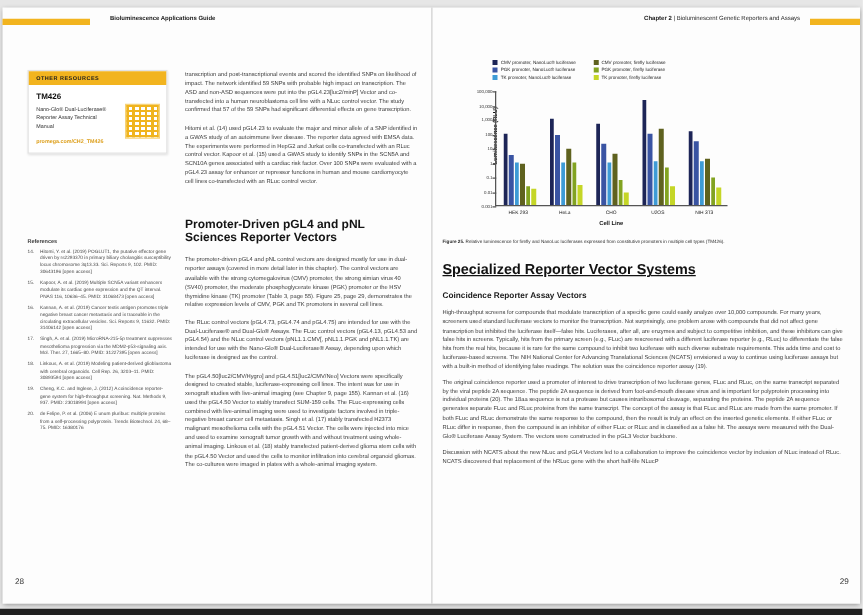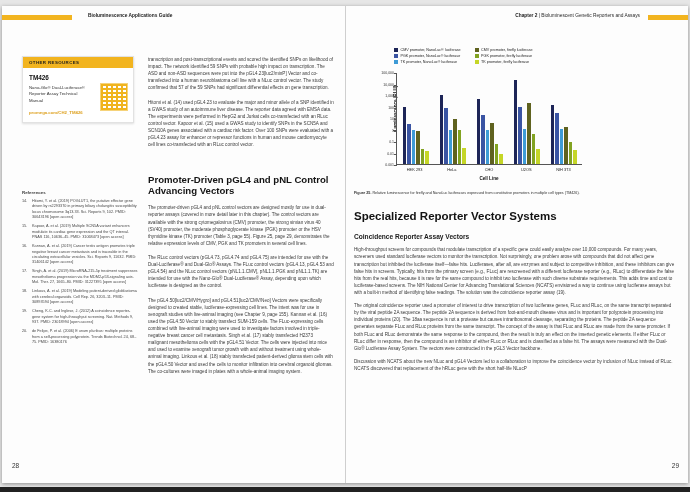--- a/index.html
+++ b/index.html
@@ -58,21 +58,21 @@
   .bar { width:3.5px; }
   .ytick { position:absolute; right:100%; transform:translateY(-50%); font-size:3.5px; color:#333; padding-right:3px; white-space:nowrap; }
   .ytickmark { position:absolute; left:-3px; width:3px; height:1px; background:#555; }
   .ylabel { position:absolute; left:-23px; top:50%; transform:rotate(-90deg) translateX(13px); transform-origin:center; font-size:4.6px; font-weight:bold; color:#111; white-space:nowrap; }
   .cats { display:flex; width:186px; margin-left:24px; margin-top:2px; }
   .cat { flex:1 1 0; text-align:center; font-size:3.9px; color:#222; }
   .xlabel { width:186px; margin-left:24px; text-align:center; font-size:4.6px; font-weight:bold; color:#111; margin-top:4px; }
   .caption { font-size:3.7px; color:#2e2e2e; margin-top:10px; line-height:1.45; }
   .caption b { font-weight:bold; }
 
-  .sec-hdr-right { font-size:11.5px; font-weight:bold; color:#121212; margin-top:14px; }
+  .sec-hdr-right { font-size:11.5px; font-weight:bold; color:#121212; margin-top:14px;text-decoration:underline; }
   .subsec-hdr { font-size:6.6px; font-weight:bold; color:#1a1a1a; margin-top:11px; }
   .right-col .para { margin-top:6px; margin-bottom:0; line-height:1.55; }
 
   .pagenum { position:absolute; bottom:14px; font-size:6.5px; color:#333; }
   .pagenum.left { left:10px; }
   .pagenum.right { right:9px; }
 </style>
 </head>
 <body>
 
@@ -105,21 +105,21 @@
           <div class="ref"><span class="ref-num">19.</span><span>Cheng, K.C. and Inglese, J. (2012) A coincidence reporter-gene system for high-throughput screening. Nat. Methods 9, 937. PMID: 23018994 [open access]</span></div>
           <div class="ref"><span class="ref-num">20.</span><span>de Felipe, P. et al. (2006) E unum pluribus: multiple proteins from a self-processing polyprotein. Trends Biotechnol. 24, 68–75. PMID: 16380176</span></div>
         </div>
     </div>
 
     <div class="main-col">
       <div id="intro-paras">
           <div class="para">transcription and post-transcriptional events and scored the identified SNPs on likelihood of impact. The network identified 59 SNPs with probable high impact on transcription. The ASD and non-ASD sequences were put into the pGL4.23[luc2/minP] Vector and co-transfected into a human neuroblastoma cell line with a NLuc control vector. The study confirmed that 57 of the 59 SNPs had significant differential effects on gene transcription.</div>
           <div class="para">Hitomi et al. (14) used pGL4.23 to evaluate the major and minor allele of a SNP identified in a GWAS study of an autoimmune liver disease. The reporter data agreed with EMSA data. The experiments were performed in HepG2 and Jurkat cells co-transfected with an RLuc control vector. Kapoor et al. (15) used a GWAS study to identify SNPs in the SCN5A and SCN10A genes associated with a cardiac risk factor. Over 100 SNPs were evaluated with a pGL4.23 assay for enhancer or repressor functions in human and mouse cardiomyocyte cell lines co-transfected with an RLuc control vector.</div>
         </div>
-      <div class="sec-hdr-left">Promoter-Driven pGL4 and pNL Control Advancing Vectors</div>
+      <div class="sec-hdr-left">Promoter-Driven pGL4 and pNL Sciences Reporter Vectors</div>
       <div id="section-paras">
           <div class="para">The promoter-driven pGL4 and pNL control vectors are designed mostly for use in dual-reporter assays (covered in more detail later in this chapter). The control vectors are available with the strong cytomegalovirus (CMV) promoter, the strong simian virus 40 (SV40) promoter, the moderate phosphoglycerate kinase (PGK) promoter or the HSV thymidine kinase (TK) promoter (Table 3, page 55). Figure 25, page 29, demonstrates the relative expression levels of CMV, PGK and TK promoters in several cell lines.</div>
           <div class="para">The RLuc control vectors (pGL4.73, pGL4.74 and pGL4.75) are intended for use with the Dual-Luciferase® and Dual-Glo® Assays. The FLuc control vectors (pGL4.13, pGL4.53 and pGL4.54) and the NLuc control vectors (pNL1.1.CMV[, pNL1.1.PGK and pNL1.1.TK) are intended for use with the Nano-Glo® Dual-Luciferase® Assay, depending upon which luciferase is designed as the control.</div>
           <div class="para">The pGL4.50[luc2/CMV/Hygro] and pGL4.51[luc2/CMV/Neo] Vectors were specifically designed to created stable, luciferase-expressing cell lines. The intent was for use in xenograft studies with live-animal imaging (see Chapter 9, page 155). Kannan et al. (16) used the pGL4.50 Vector to stably transfect SUM-159 cells. The FLuc-expressing cells combined with live-animal imaging were used to investigate factors involved in triple-negative breast cancer cell metastasis. Singh et al. (17) stably transfected H2373 malignant mesothelioma cells with the pGL4.51 Vector. The cells were injected into mice and used to examine xenograft tumor growth with and without treatment using whole-animal imaging. Linkous et al. (18) stably transfected patient-derived glioma stem cells with the pGL4.50 Vector and used the cells to monitor infiltration into cerebral organoid gliomas. The co-cultures were imaged in plates with a whole-animal imaging system.</div>
         </div>
     </div>
 
     <div class="right-col">
       <div class="chart">
         <div class="legend" id="legend">

